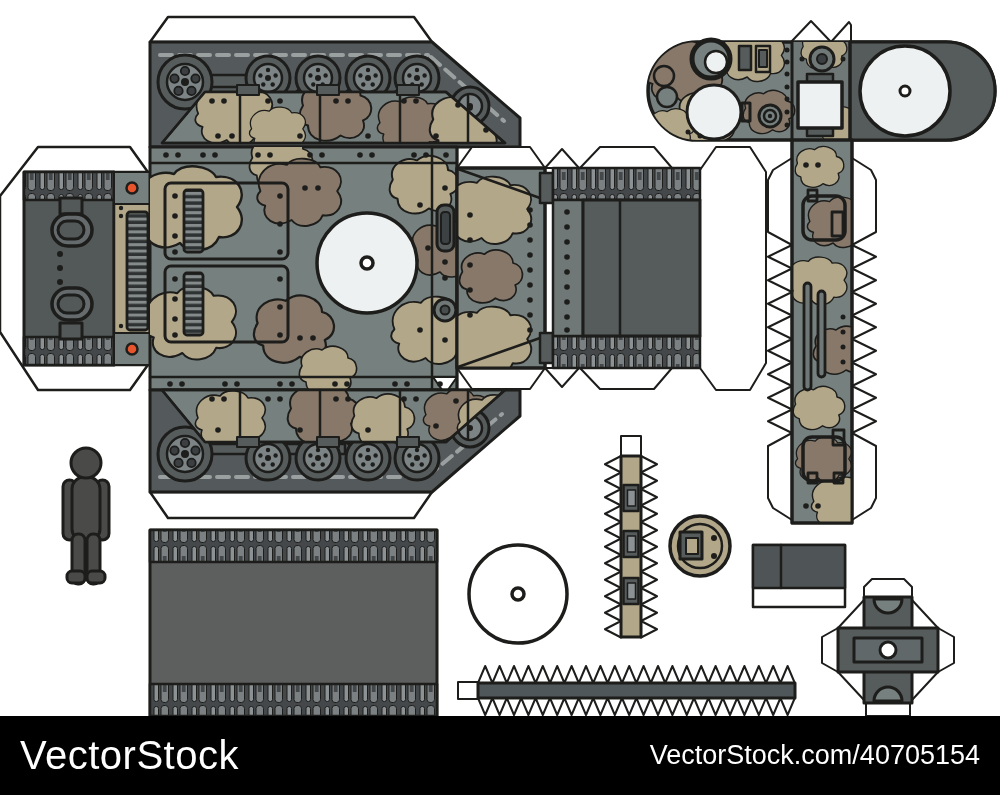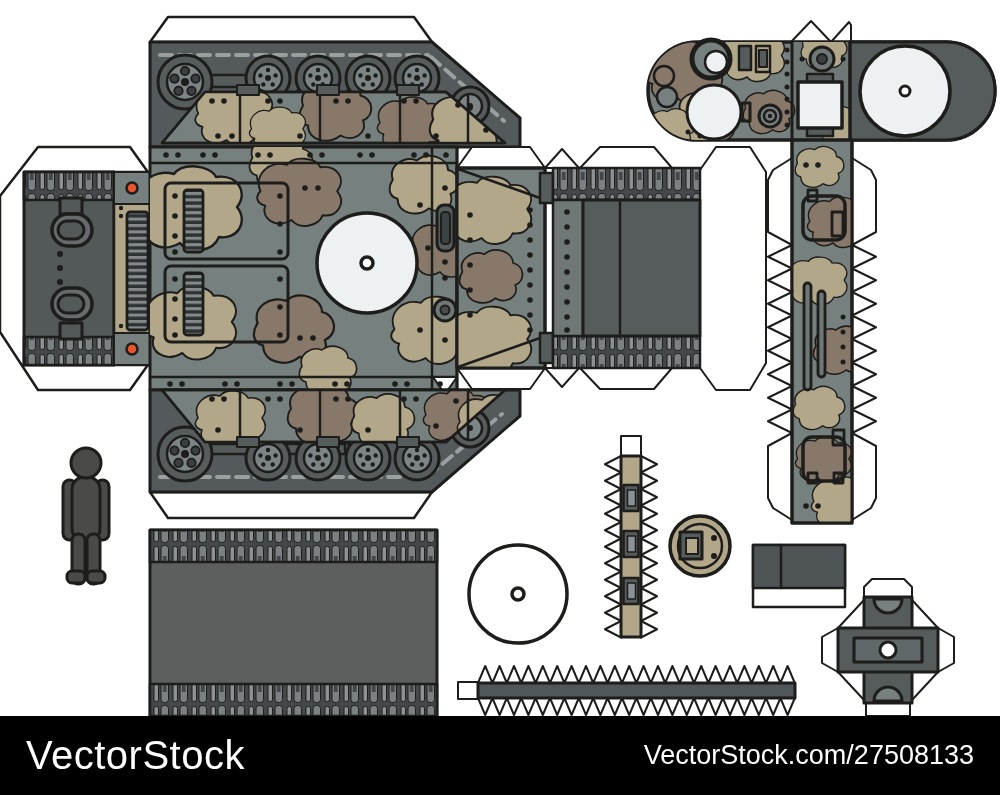--- a/index.html
+++ b/index.html
@@ -1,21 +1,21 @@
 <!DOCTYPE html>
 <html><head>
 <meta charset="utf-8">
 <style>
   html,body{margin:0;padding:0;background:#ffffff;}
   .canvas{position:relative;width:1000px;height:795px;background:#ffffff;overflow:hidden;
           font-family:"Liberation Sans",sans-serif;}
   .art{position:absolute;left:0;top:0;width:1000px;height:716px;}
   .footer{position:absolute;left:0;top:716px;width:1000px;height:79px;background:#000000;
           display:flex;align-items:center;justify-content:space-between;box-sizing:border-box;
-          padding:0 26px;}
+          padding:0 20px;}
   .brand{color:#ffffff;font-size:40px;letter-spacing:.5px;}
   .url{color:#ffffff;font-size:27px;}
 </style>
 </head>
 <body>
 
 <div class="canvas">
 <svg class="art" viewBox="0 0 1000 716" xmlns="http://www.w3.org/2000/svg">
 <defs>
   <pattern id="trk" width="19" height="32" patternUnits="userSpaceOnUse">
@@ -515,15 +515,15 @@
     <path d="M478,698 l7.2,17 l7.2,-17 l7.2,17 l7.2,-17 l7.2,17 l7.2,-17 l7.2,17 l7.2,-17 l7.2,17 l7.2,-17 l7.2,17 l7.2,-17 l7.2,17 l7.2,-17 l7.2,17 l7.2,-17 l7.2,17 l7.2,-17 l7.2,17 l7.2,-17 l7.2,17 l7.2,-17 l7.2,17 l7.2,-17 l7.2,17 l7.2,-17 l7.2,17 l7.2,-17 l7.2,17 l7.2,-17 l7.2,17 l7.2,-17 l7.2,17 l7.2,-17 l7.2,17 l7.2,-17 l7.2,17 l7.2,-17 l7.2,17 l7.2,-17 l7.2,17 l7.2,-17 l7.2,17 l7.2,-17" fill="#ffffff" stroke-width="2"></path>
     <rect x="458" y="682" width="20" height="17" fill="#ffffff" stroke-width="2"></rect>
     <rect x="478" y="683" width="317" height="15" fill="#50575a" stroke-width="3"></rect>
   </g>
 
 </g>
 </svg>
 
 <div class="footer">
   <span class="brand">VectorStock</span>
-  <span class="url">VectorStock.com/27508133</span>
+  <span class="url">VectorStock.com/40705154</span>
 </div>
 </div>
 
 </body></html>

